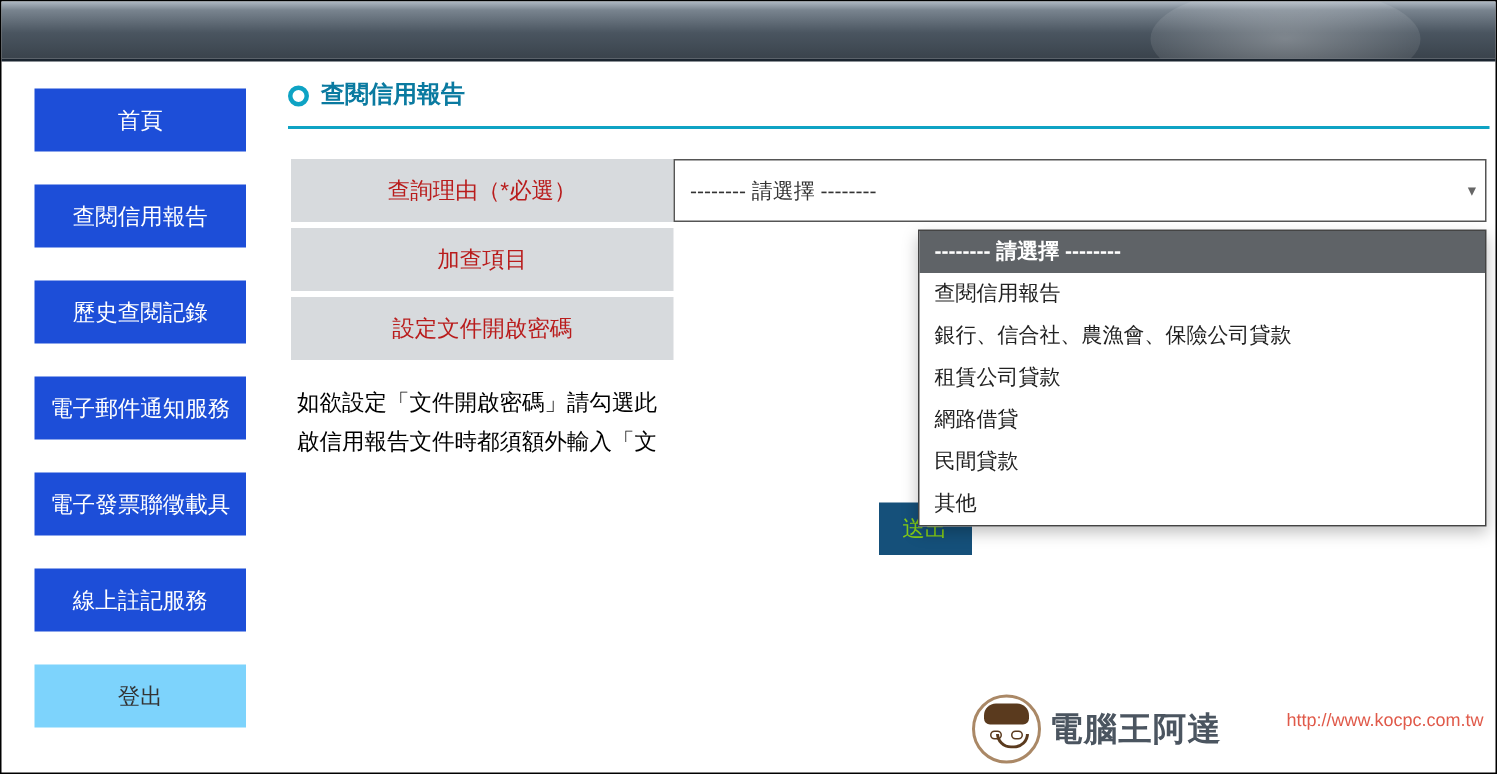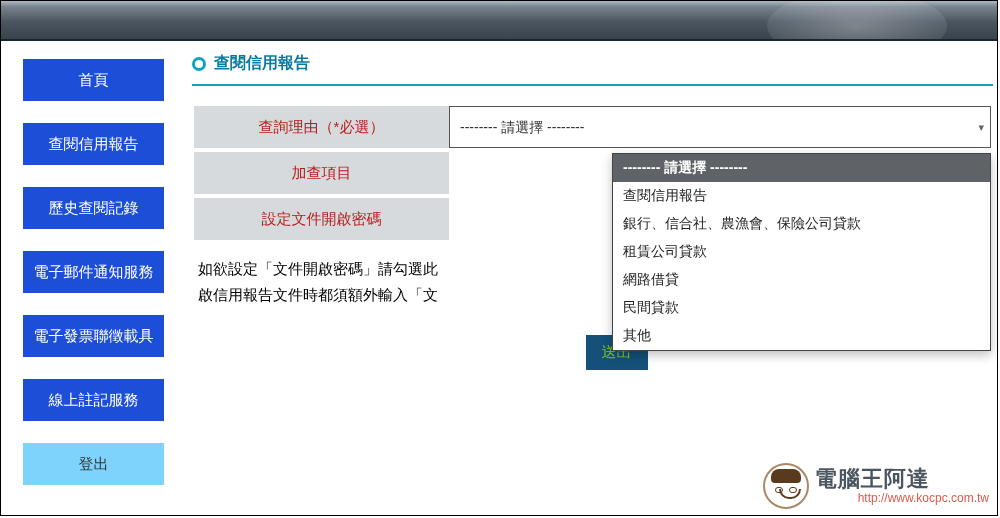--- a/index.html
+++ b/index.html
@@ -26,21 +26,21 @@
   .dd-item.selected { background:#5f6367; color:#fff; font-weight:bold; }
   .note { padding: 12px 4px 0 4px; font-size:15px; font-weight:normal; color:#000; line-height:1.7; }
   .submit-wrap { text-align:center; padding-top:28px; }
   .submit-btn { display:inline-block; background:#15507a; color:#84cc16; padding:8px 16px; font-size:15px; border:0; cursor:pointer;margin-left:48px; }
   .watermark { position:absolute; right:8px; bottom:6px; display:flex; align-items:center; gap:6px; }
   .wm-face { width:46px; height:46px; border-radius:50%; background:#fff; border:2px solid #aa8866; position:relative; }
   .wm-face::before { content:""; position:absolute; top:4px; left:6px; right:6px; height:14px; background:#5a3a1e; border-radius:8px 8px 4px 4px; }
   .wm-face::after { content:""; position:absolute; bottom:8px; left:14px; width:18px; height:8px; border:2px solid #5a3a1e; border-top:0; border-radius:0 0 10px 10px; }
   .wm-eye { position:absolute; top:22px; width:8px; height:6px; background:#fff; border:1px solid #5a3a1e; border-radius:3px; }
   .wm-eye.l{ left:10px; } .wm-eye.r{ right:10px; }
-  .wm-text { display:flex; flex-direction:column; line-height:1.1; }
+  .wm-text { display:flex; flex-direction:row; line-height:1.1; }
   .wm-cn { font-size:22px; font-weight:bold; color:#4b5560; letter-spacing:1px; }
   .wm-url { font-size:12px; color:#e05a4a;padding-left:43px; }
 </style>
 </head>
 <body>
 
 <div class="frame">
   <div class="banner"></div>
   <div class="body">
 

